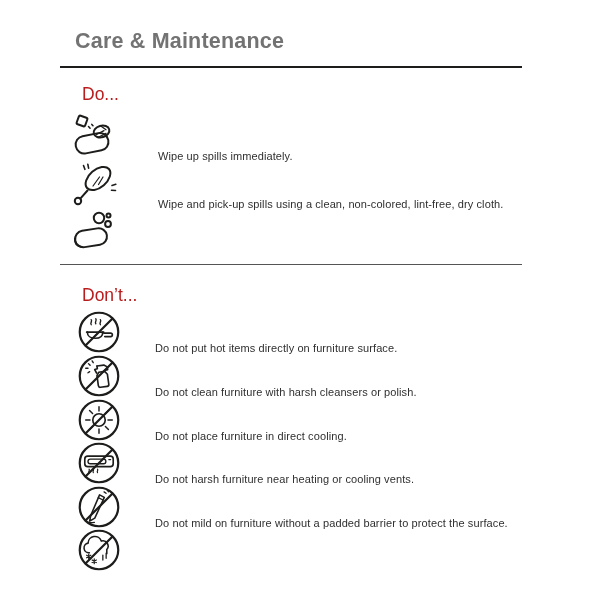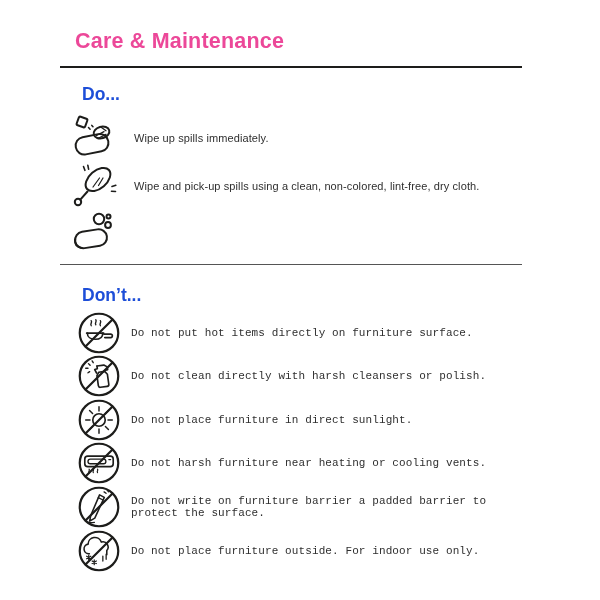--- a/index.html
+++ b/index.html
@@ -7,34 +7,34 @@
     position:relative;
     width:600px;height:600px;
     background:#ffffff;
     font-family:"Liberation Sans", sans-serif;
     color:#2f2f2f;
     overflow:hidden;
   }
   .content{margin-left:60px;width:462px;}
   .title{
     margin:30px 0 0 15px;
-    font-size:21.5px;font-weight:bold;color:#ec4899;
+    font-size:21.5px;font-weight:bold;color:#737373;
     line-height:1.1;letter-spacing:.2px;
   }
   .title-rule{margin-top:12px;border-top:2.5px solid #1d1d1b;height:0;}
   .section-heading{
     margin:16px 0 10px 22px;
-    font-size:17.5px;font-weight:bold;color:#1d4ed8;line-height:1.15;
+    font-size:17.5px;font-weight:normal;color:#b91c1c;line-height:1.15;
   }
   .dont .section-heading{margin:20px 0 0 22px;}
   .rows{margin-top:6px;}
-  .row{display:flex;align-items:center;}
+  .row{display:flex;align-items:flex-end;gap:24px;}
   .do-row{height:48px;padding-left:6px;}
   .do-row .icon-box{width:58px;flex:none;display:flex;justify-content:center;align-items:center;}
-  .dont-row{height:43.6px;padding-left:17px;font-family:Liberation Mono, monospace;}
+  .dont-row{height:43.6px;padding-left:17px;}
   .dont-row .icon-box{width:44px;flex:none;display:flex;justify-content:center;align-items:center;}
   .item-text{margin-left:10px;font-size:11px;color:#2f2f2f;letter-spacing:.1px;}
   .divider{margin-top:6px;border-top:1px solid #555;height:0;}
   svg{display:block;}
   .ic{stroke:#1d1d1b;fill:none;stroke-linecap:round;stroke-linejoin:round;}
 </style>
 </head>
 <body>
 
 <div class="page">
@@ -129,37 +129,37 @@
               <g class="ic" stroke-width="1.8" transform="rotate(-8 27 25)">
                 <path d="M23.5 12.5 h7.5 l3.5 2.5 v3 l-3.5 .5"></path>
                 <path d="M23.5 12.5 v3 l-3 .5 1.5 4"></path>
                 <path d="M24.5 19.5 h6.5 l2.5 3.5 v11 a2 2 0 0 1 -2 2 h-7.5 a2 2 0 0 1 -2 -2 v-11 z"></path>
               </g>
               <g class="ic" stroke-width="1.5">
                 <path d="M12.5 10.5 l1.8 1.8 M9.5 15.5 h2.5 M12 20.5 l1.8 -1.2 M16.5 7.5 l1.2 2"></path>
               </g>
             </svg>
           </span>
-          <span class="item-text">Do not clean directly with harsh cleansers or polish.</span>
+          <span class="item-text">Do not clean furniture with harsh cleansers or polish.</span>
         </div>
 
         <div class="row dont-row">
           <span class="icon-box">
             <svg width="44" height="44" viewBox="0 0 48 48">
               <g class="ic" stroke-width="2.4">
                 <circle cx="24" cy="24" r="21"></circle>
                 <path d="M9.8 38.2 L38.2 9.8"></path>
               </g>
               <g class="ic" stroke-width="1.8">
                 <circle cx="24" cy="24" r="6.8"></circle>
                 <path d="M24 9.5 v4.7 M24 33.8 v4.7 M9.5 24 h4.7 M33.8 24 h4.7 M13.7 13.7 l3.3 3.3 M31 31 l3.3 3.3 M34.3 13.7 L31 17 M17 31 l-3.3 3.3" stroke-width="1.6"></path>
               </g>
             </svg>
           </span>
-          <span class="item-text">Do not place furniture in direct sunlight.</span>
+          <span class="item-text">Do not place furniture in direct cooling.</span>
         </div>
 
         <div class="row dont-row">
           <span class="icon-box">
             <svg width="44" height="44" viewBox="0 0 48 48">
               <g class="ic" stroke-width="2.4">
                 <circle cx="24" cy="24" r="21"></circle>
                 <path d="M9.8 38.2 L38.2 9.8"></path>
               </g>
               <g class="ic" stroke-width="1.8">
@@ -181,38 +181,37 @@
                 <path d="M9.8 38.2 L38.2 9.8"></path>
               </g>
               <g class="ic" stroke-width="1.7">
                 <path d="M24.6 10.8 L29.8 13.5 L19.4 36.2 L13.8 39.4 L15 33.2 Z"></path>
                 <path d="M23.2 13.8 l5.2 2.6" stroke-width="1.4"></path>
                 <path d="M11.5 40.5 c2.5 1 5 .8 7.5 .2" stroke-width="1.4"></path>
                 <path d="M29.5 7.5 l2.2 1.6 M32.8 5.2 l1.6 2.2" stroke-width="1.4"></path>
               </g>
             </svg>
           </span>
-          <span class="item-text">Do not write on furniture barrier a padded barrier to protect the surface.</span>
+          <span class="item-text">Do not mild on furniture without a padded barrier to protect the surface.</span>
         </div>
 
         <div class="row dont-row">
           <span class="icon-box">
             <svg width="44" height="44" viewBox="0 0 48 48">
               <g class="ic" stroke-width="2.4">
                 <circle cx="24" cy="24" r="21"></circle>
                 <path d="M9.8 38.2 L38.2 9.8"></path>
               </g>
               <g class="ic" stroke-width="1.7">
                 <path d="M13.5 27 a5.3 5.3 0 0 1 -1.4 -10.5 a7.4 7.4 0 0 1 14.4 -2.2 a5.7 5.7 0 0 1 6 9.2 v4.5"></path>
                 <path d="M12.8 28.4 v5.4 M10.5 29.7 l4.6 2.8 M15.1 29.7 l-4.6 2.8" stroke-width="1.3"></path>
                 <path d="M18.8 33.6 v5.4 M16.5 34.9 l4.6 2.8 M21.1 34.9 l-4.6 2.8" stroke-width="1.3"></path>
                 <path d="M28.2 29.5 v5.5 M31.8 27.5 v5.5" stroke-width="1.4"></path>
               </g>
             </svg>
           </span>
-          <span class="item-text">Do not place furniture outside. For indoor use only.</span>
         </div>
 
       </div>
     </section>
 
   </div>
 </div>
 
 </body></html>

